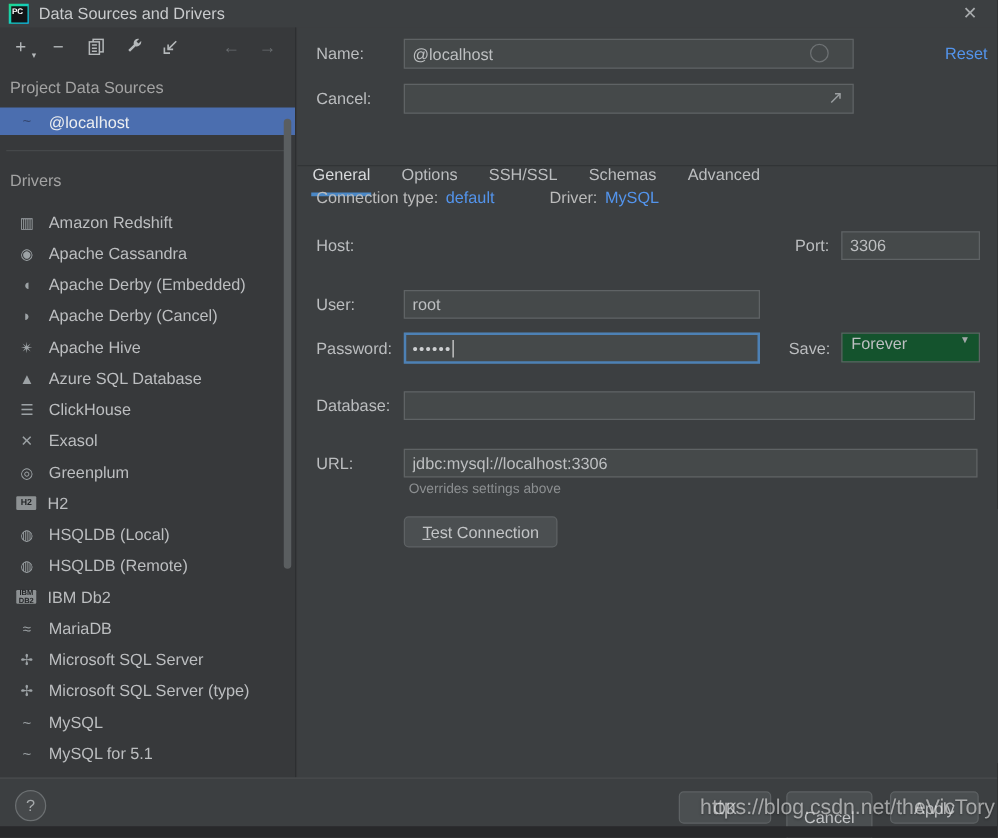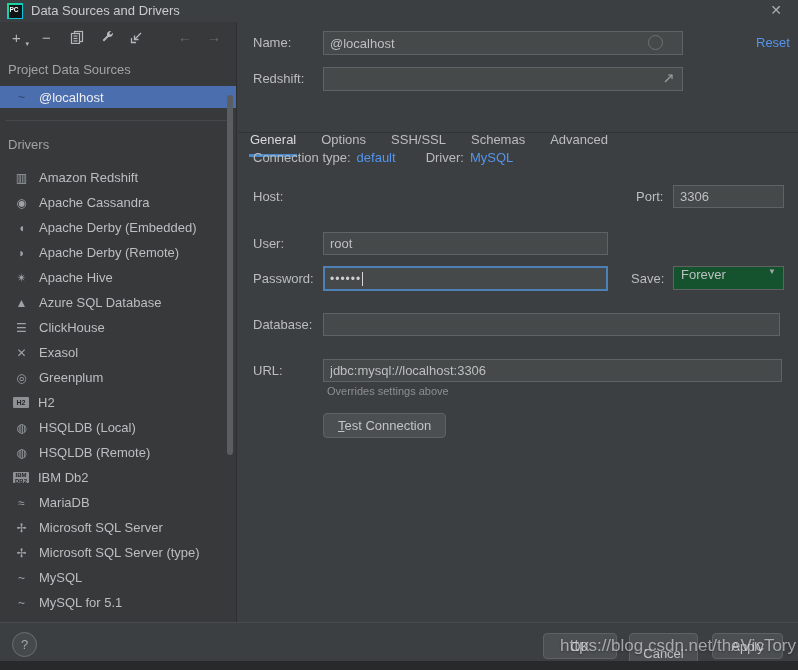--- a/index.html
+++ b/index.html
@@ -156,21 +156,21 @@
         <div class="drow">
           <span class="dicon">◉</span>
           <span>Apache Cassandra</span>
         </div>
         <div class="drow">
           <span class="dicon">◖</span>
           <span>Apache Derby (Embedded)</span>
         </div>
         <div class="drow">
           <span class="dicon">◗</span>
-          <span>Apache Derby (Remote)</span>
+          <span>Apache Derby (Cancel)</span>
         </div>
         <div class="drow">
           <span class="dicon">✴</span>
           <span>Apache Hive</span>
         </div>
         <div class="drow">
           <span class="dicon">▲</span>
           <span>Azure SQL Database</span>
         </div>
         <div class="drow">
@@ -226,42 +226,42 @@
     <div class="scrollthumb"></div>
   </div>
 
   <div class="right">
 
     <div class="flabel" style="top:13px;">Name:</div>
     <input class="ifield" style="left: 85px; top: 9px; width: 360px; height: 24px;" value="@localhost">
     <div class="namecircle" style="left:410px;top:13px;"></div>
     <div class="resetlink" style="left:518px;top:13px;">Reset</div>
 
-    <div class="flabel" style="top:49px;">Redshift:</div>
+    <div class="flabel" style="top:49px;">Cancel:</div>
     <input class="ifield" style="left: 85px; top: 45px; width: 360px; height: 24px;" value="">
     <div class="expicon" style="left:424px;top:50px;">
       <svg width="13" height="13" viewBox="0 0 13 13" fill="none" stroke="#9ca0a2" stroke-width="1.2">
         <line x1="3" y1="10" x2="10" y2="3"></line>
         <polyline points="6,3 10,3 10,7"></polyline>
       </svg>
     </div>
 
     <div class="tabs">
       <div class="tab sel">General</div>
       <div class="tab">Options</div>
       <div class="tab">SSH/SSL</div>
       <div class="tab">Schemas</div>
       <div class="tab">Advanced</div>
     </div>
     <div class="tabline"></div>
 
     <div class="connrow">
       <span>Connection type:</span>
       <span class="lnk" style="margin-left:6px;">default</span>
-      <span style="margin-left:30px;">Driver:</span>
+      <span style="margin-left:44px;">Driver:</span>
       <span class="lnk" style="margin-left:6px;">MySQL</span>
     </div>
 
     <div class="flabel" style="top:167px;">Host:</div>
     <div class="flabel" style="left:398px;top:167px;">Port:</div>
     <input class="ifield" style="left: 435px; top: 163px; width: 111px; height: 23px;" value="3306">
 
     <div class="flabel" style="top:214px;">User:</div>
     <input class="ifield" style="left: 85px; top: 210px; width: 285px; height: 23px;" value="root">
 

